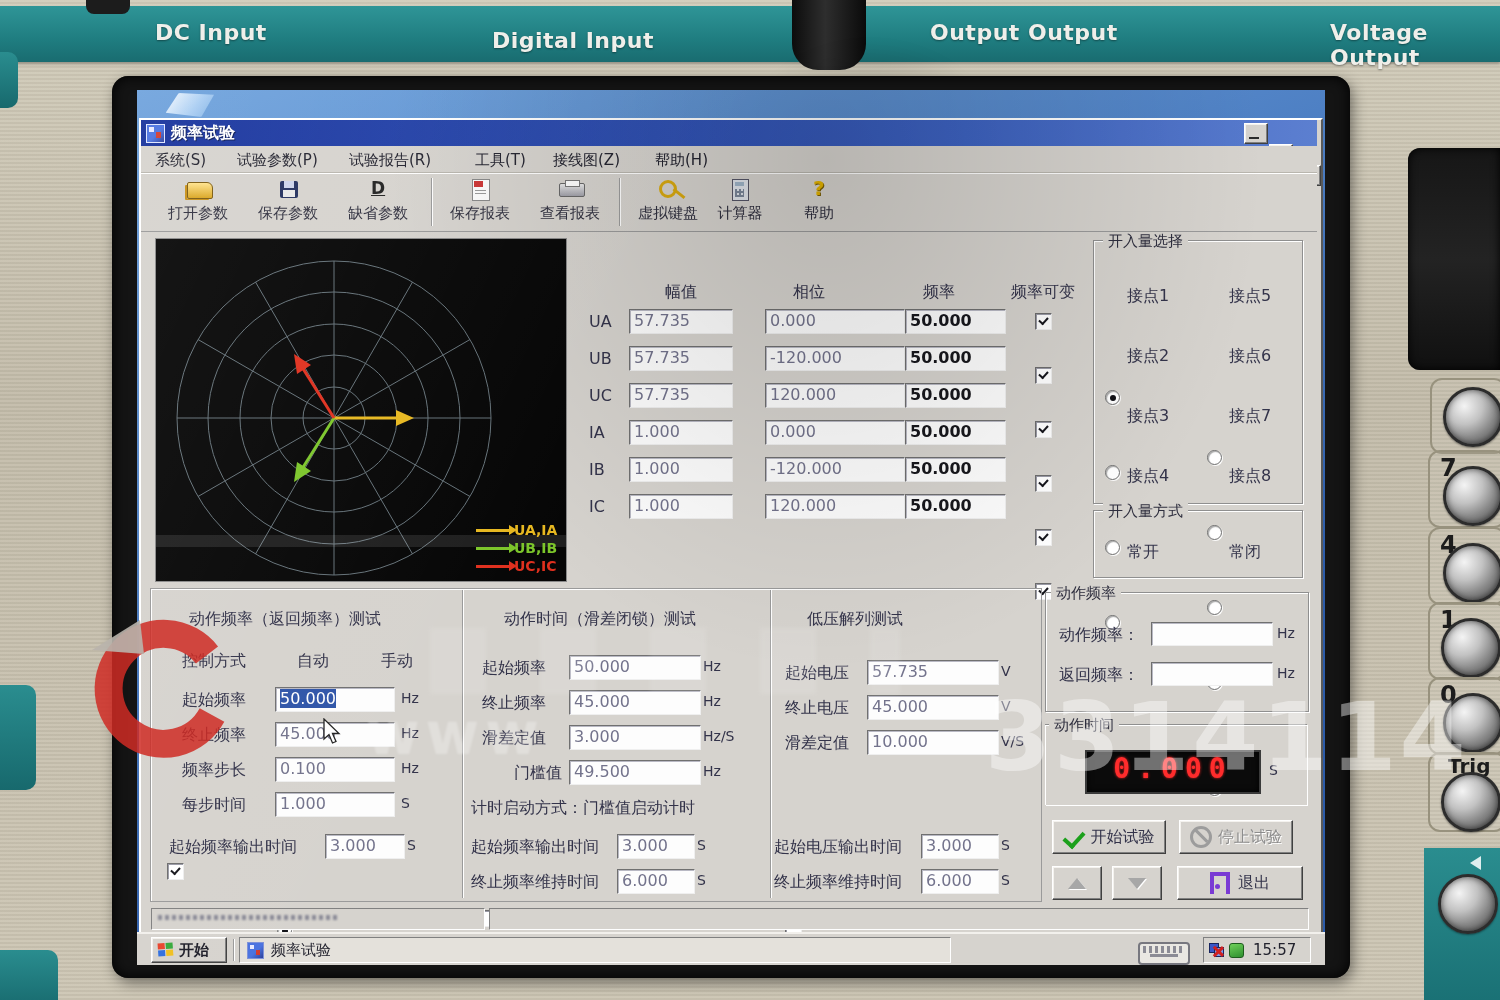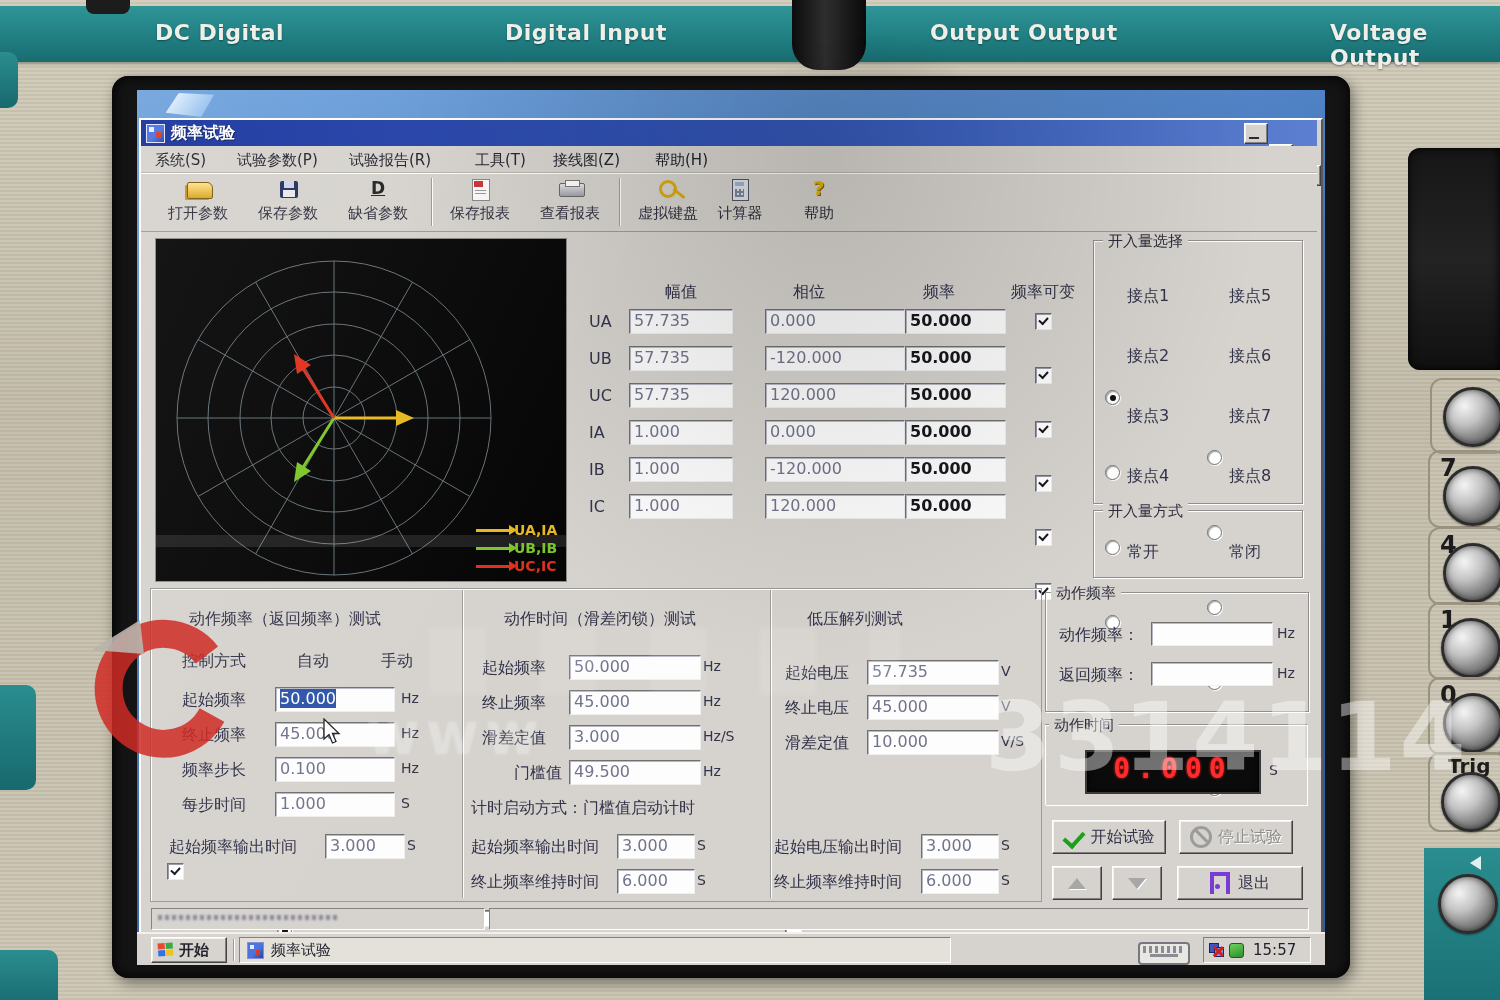--- a/index.html
+++ b/index.html
@@ -86,22 +86,22 @@
   .glyph-max{position:absolute;left:4px;top:4px;width:10px;height:9px;border:1px solid #2b2b2b;border-top-width:2px;}
   .glyph-close{position:absolute;left:5px;top:4px;width:11px;height:11px;}
   .glyph-close::before,.glyph-close::after{content:"";position:absolute;left:5px;top:-1px;width:2px;height:13px;background:#2b2b2b;}
   .glyph-close::before{transform:rotate(45deg);} .glyph-close::after{transform:rotate(-45deg);}
 </style>
 </head>
 <body>
 
 <div id="chassis" class="abs">
   <div id="tealband" class="abs">
-    <span class="abs band-label" style="left:155px;">DC Digital</span>
-    <span class="abs band-label" style="left:505px;">Digital Input</span>
+    <span class="abs band-label" style="left:155px;">DC Input</span>
+    <span class="abs band-label" style="left:492px;margin-top:8px;">Digital Input</span>
     <span class="abs band-label" style="left:930px;">Output Output</span>
     <span class="abs band-label" style="left:1330px;">Voltage Output</span>
   </div>
   <div class="abs" style="left:86px;top:0;width:44px;height:14px;background:#1c1c1c;border-radius:0 0 8px 8px;"></div>
   <div id="cable" class="abs"></div>
   <div id="cable-shadow" class="abs"></div>
   <div class="abs teal-part" style="left:-14px;top:52px;width:32px;height:56px;"></div>
   <div class="abs teal-part" style="left:-14px;top:685px;width:50px;height:105px;"></div>
   <div class="abs teal-part" style="left:-14px;top:950px;width:72px;height:60px;border-radius:10px 10px 0 0;"></div>
   <div id="dark-module" class="abs"></div>

